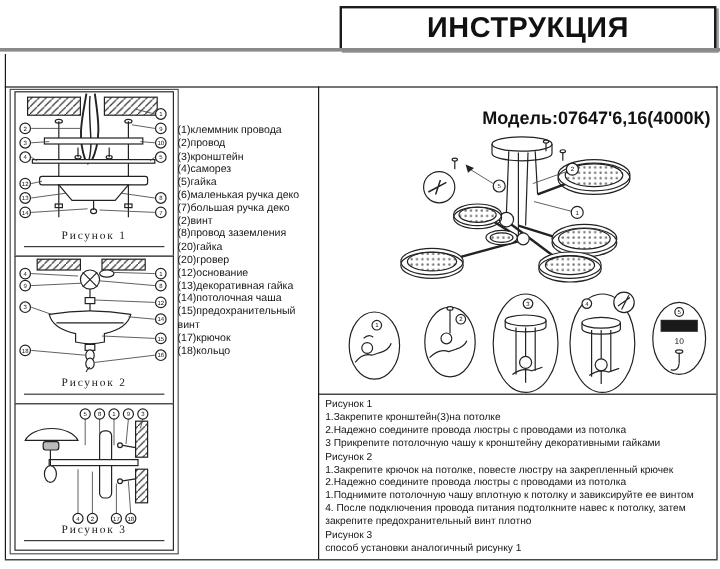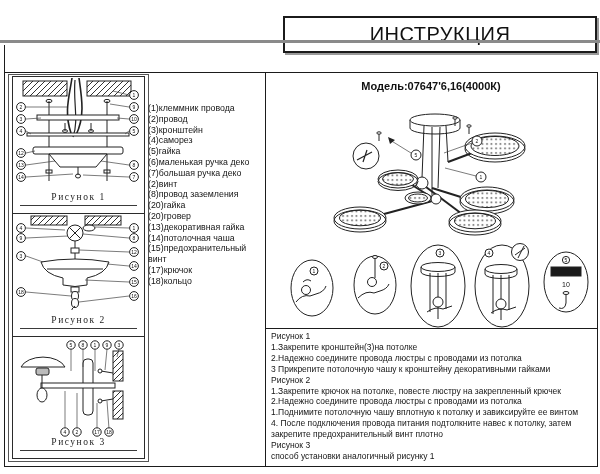--- a/index.html
+++ b/index.html
@@ -1,32 +1,32 @@
 <!DOCTYPE html>
 <html><head>
 <meta charset="utf-8">
 <style>
   html,body{margin:0;padding:0}
   body{width:600px;height:474px;position:relative;background:#fff;color:#111;
        font-family:"Liberation Sans",sans-serif;overflow:hidden}
   .abs{position:absolute}
-  .title-box{left:283px;top:16px;width:310px;height:33px;border:2px solid #1b1b1b;
+  .title-box{left:283px;top:5px;width:310px;height:33px;border:2px solid #1b1b1b;
              box-shadow:2px 2px 0 #9a9a9a;display:flex;align-items:center;justify-content:center;
-             font-size:20px;font-weight:400;letter-spacing:.5px}
+             font-size:24px;font-weight:700;letter-spacing:.5px}
   .gray-rule{left:0;top:40px;width:600px;height:3px;background:#8a8a8a}
   .vline{width:1px;background:#1b1b1b}
   .hline{height:1px;background:#1b1b1b}
   .fig-outer{left:8px;top:74px;width:139px;height:386px;border:1px solid #555}
   .figbox{left:12px;width:131px;border:1px solid #2b2b2b;background:#fff}
   .figlabel{position:absolute;left:0;right:0;bottom:11px;text-align:center;
             font-family:"Liberation Serif",serif;font-size:9.5px;letter-spacing:1.5px;color:#222}
   .figrule{position:absolute;left:7px;right:7px;bottom:7px;height:1px;background:#3a3a3a}
   .parts{left:148px;top:103px;width:112px;font-size:8.8px;line-height:10.8px;
          word-wrap:break-word;color:#151515}
-  .model{left:270px;top:80px;width:322px;text-align:center;font-size:11px;font-weight:bold}
+  .model{left:270px;top:90px;width:322px;text-align:right;font-size:15px;font-weight:bold}
   .instr{left:271px;top:331px;width:322px;font-size:8.5px;line-height:10.9px;color:#151515}
   svg{display:block}
   svg text{font-family:"Liberation Sans",sans-serif}
   .co{font-size:5px;fill:#111;text-anchor:middle}
 </style>
 </head>
 <body>
 
 <div class="abs title-box">ИНСТРУКЦИЯ</div>
 <div class="abs gray-rule"></div>
@@ -299,20 +299,21 @@
     <div>(2)провод</div>
     <div>(3)кронштейн</div>
     <div>(4)саморез</div>
     <div>(5)гайка</div>
     <div>(6)маленькая ручка деко</div>
     <div>(7)большая ручка деко</div>
     <div>(2)винт</div>
     <div>(8)провод заземления</div>
     <div>(20)гайка</div>
     <div>(20)гровер</div>
+    <div>(12)основание</div>
     <div>(13)декоративная гайка</div>
     <div>(14)потолочная чаша</div>
     <div>(15)предохранительный винт</div>
     <div>(17)крючок</div>
     <div>(18)кольцо</div>
   </div>
 
 <div class="abs model">Модель:07647'6,16(4000К)</div>
 
 <svg class="abs" style="left:332px;top:106px" width="266" height="134" viewBox="0 0 266 134">

